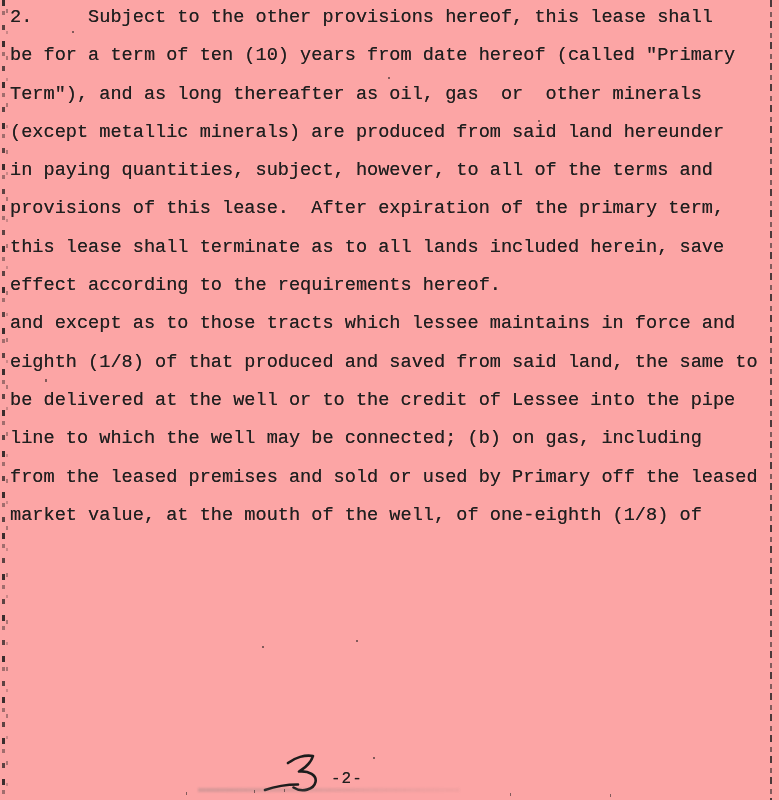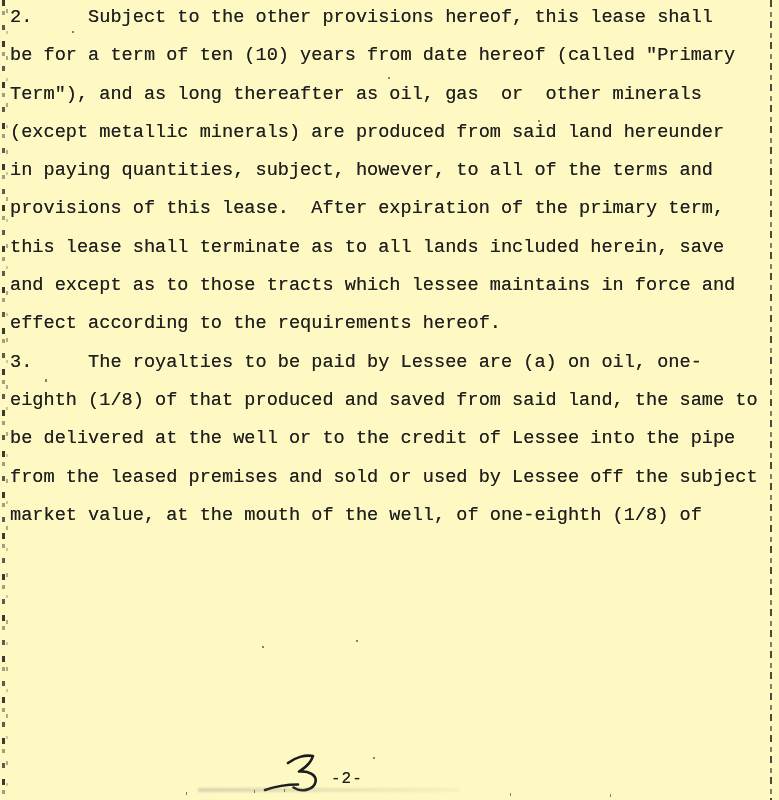--- a/index.html
+++ b/index.html
@@ -1,20 +1,20 @@
 <!DOCTYPE html>
 <html><head>
 <meta charset="utf-8">
 <style>
   html, body { margin: 0; padding: 0; background: #e8e8e6; }
   .page {
     position: relative;
     width: 779px;
     height: 800px;
-    background: #fef9c3;
+    background: #fca5a5;
     overflow: hidden;
     font-family: "Liberation Mono", "DejaVu Sans Mono", monospace;
     color: #1f1f1f;
   }
   .text-block {
     position: absolute;
     top: -1px;
     left: 10px;
     width: 762px;
   }
@@ -85,26 +85,26 @@
   <div class="edge-right"></div>
 
   <div class="text-block">
     <div class="line">2.     Subject to the other provisions hereof, this lease shall</div>
     <div class="line">be for a term of ten (10) years from date hereof (called "Primary</div>
     <div class="line">Term"), and as long thereafter as oil, gas  or  other minerals</div>
     <div class="line">(except metallic minerals) are produced from said land hereunder</div>
     <div class="line">in paying quantities, subject, however, to all of the terms and</div>
     <div class="line">provisions of this lease.  After expiration of the primary term,</div>
     <div class="line">this lease shall terminate as to all lands included herein, save</div>
+    <div class="line">effect according to the requirements hereof.</div>
     <div class="line">and except as to those tracts which lessee maintains in force and</div>
-    <div class="line">effect according to the requirements hereof.</div>
-    <div class="line">3.     The royalties to be paid by Lessee are (a) on oil, one-</div>
     <div class="line">eighth (1/8) of that produced and saved from said land, the same to</div>
     <div class="line">be delivered at the well or to the credit of Lessee into the pipe</div>
-    <div class="line">from the leased premises and sold or used by Lessee off the subject</div>
+    <div class="line">line to which the well may be connected; (b) on gas, including</div>
+    <div class="line">from the leased premises and sold or used by Primary off the leased</div>
     <div class="line">market value, at the mouth of the well, of one-eighth (1/8) of</div>
   </div>
 
   <svg class="footer-hand3" width="120" height="58" viewBox="0 0 120 58" aria-label="3">
     <path d="M 7,52 C 17,48.5 29,46.5 40,46.5
              M 30,25 C 37,19.5 47,16.5 55,18
              C 53,25 46,30.5 41,33.5
              C 51,32.5 59,37.5 57.5,44
              C 56,51.5 44,55 35.5,49.5" fill="none" stroke="#1c1c1c" stroke-width="2.6" stroke-linecap="round" stroke-linejoin="round"></path>
   </svg>

